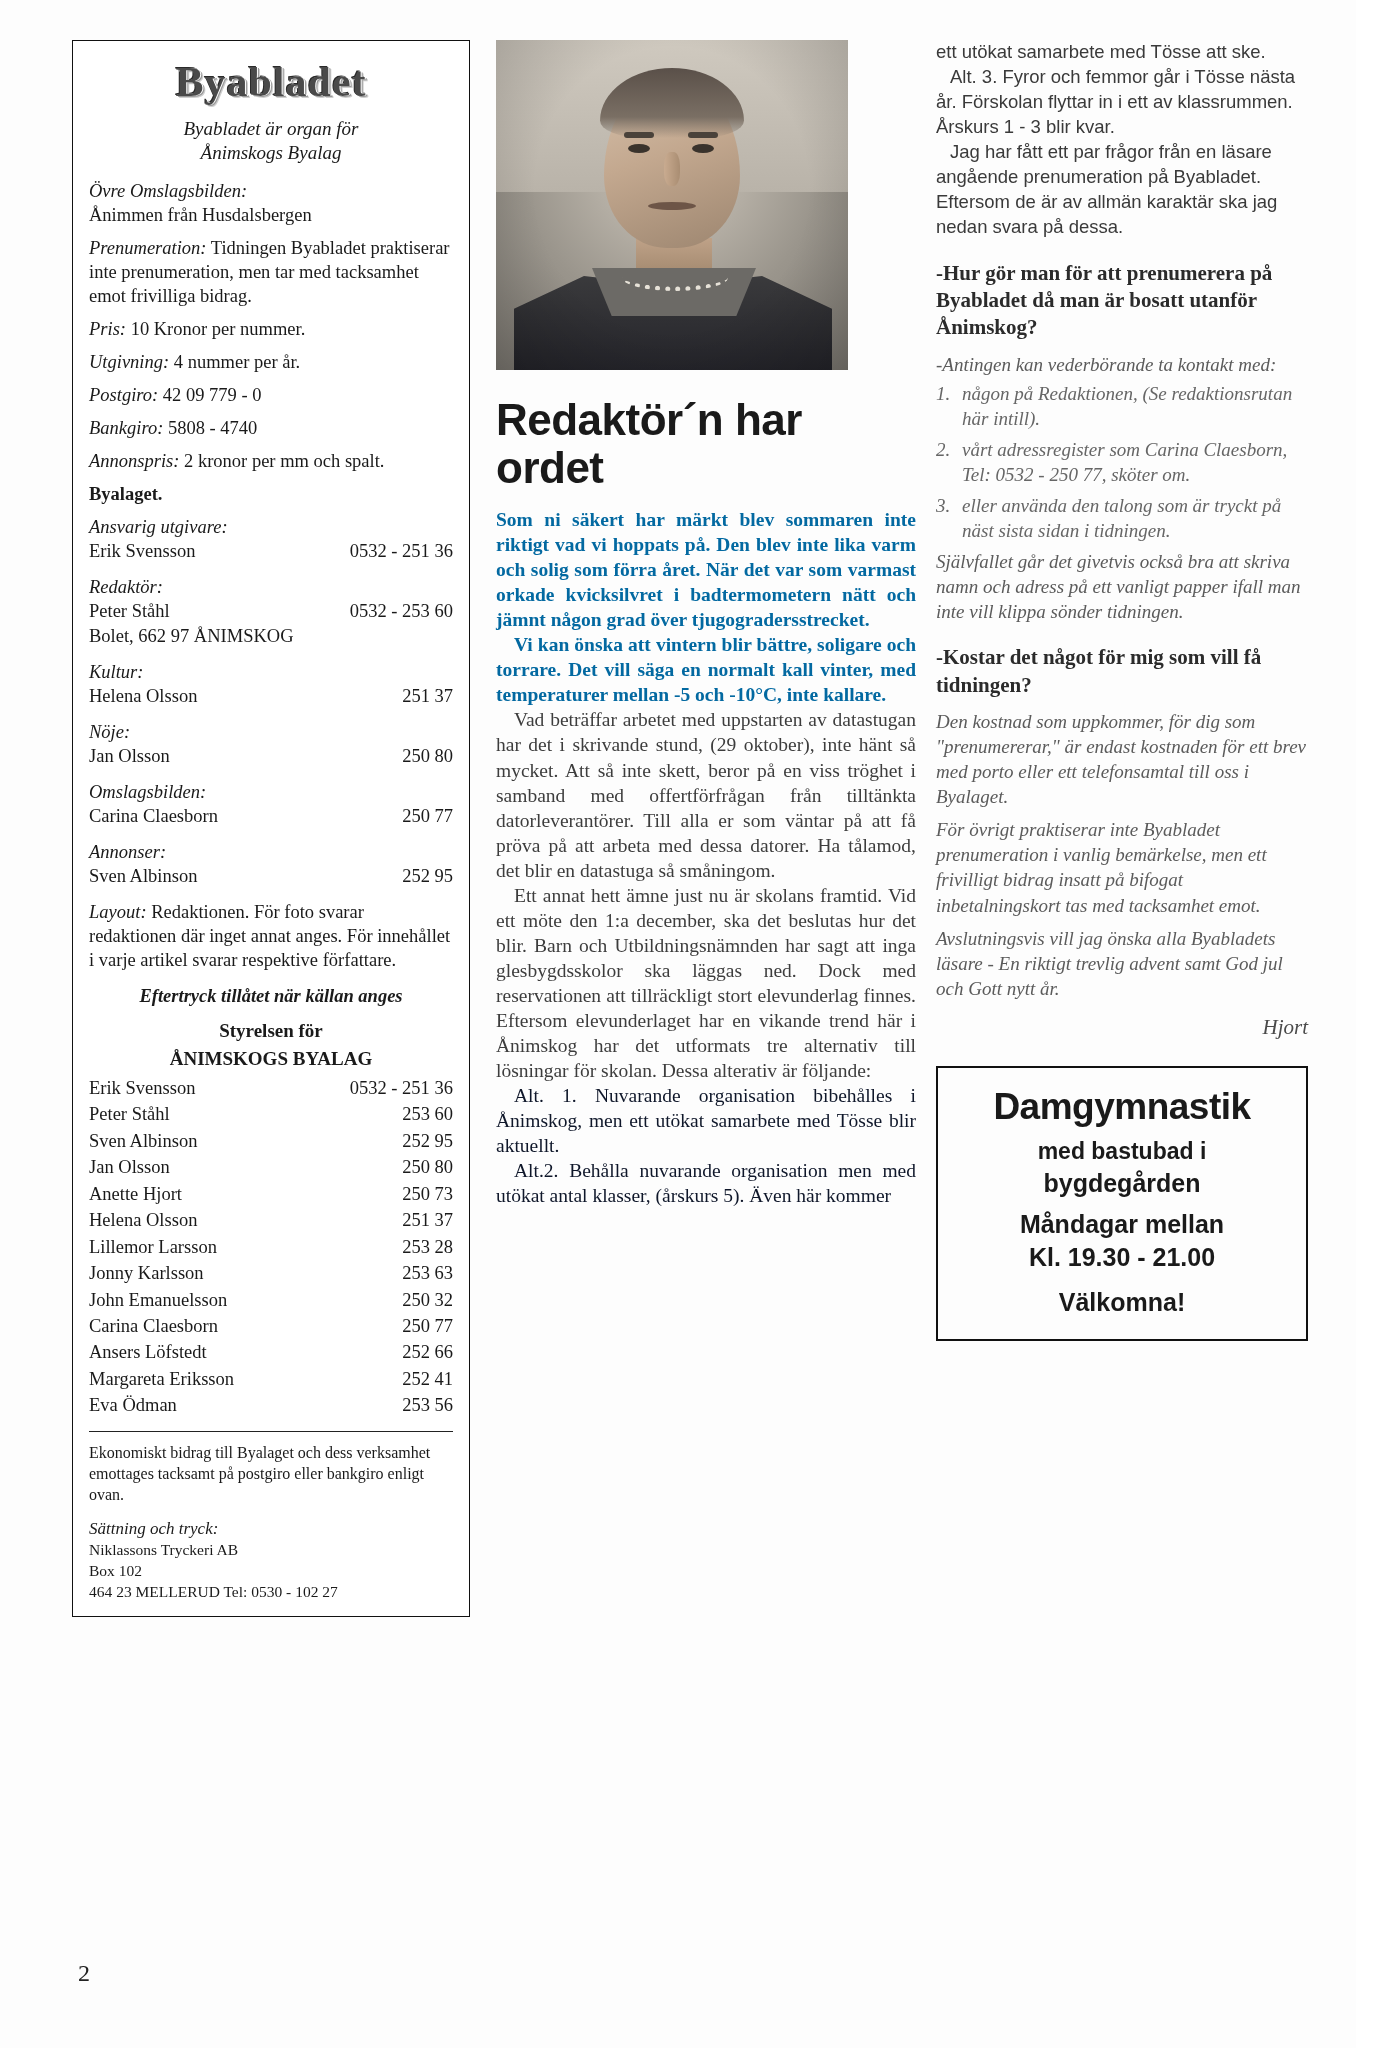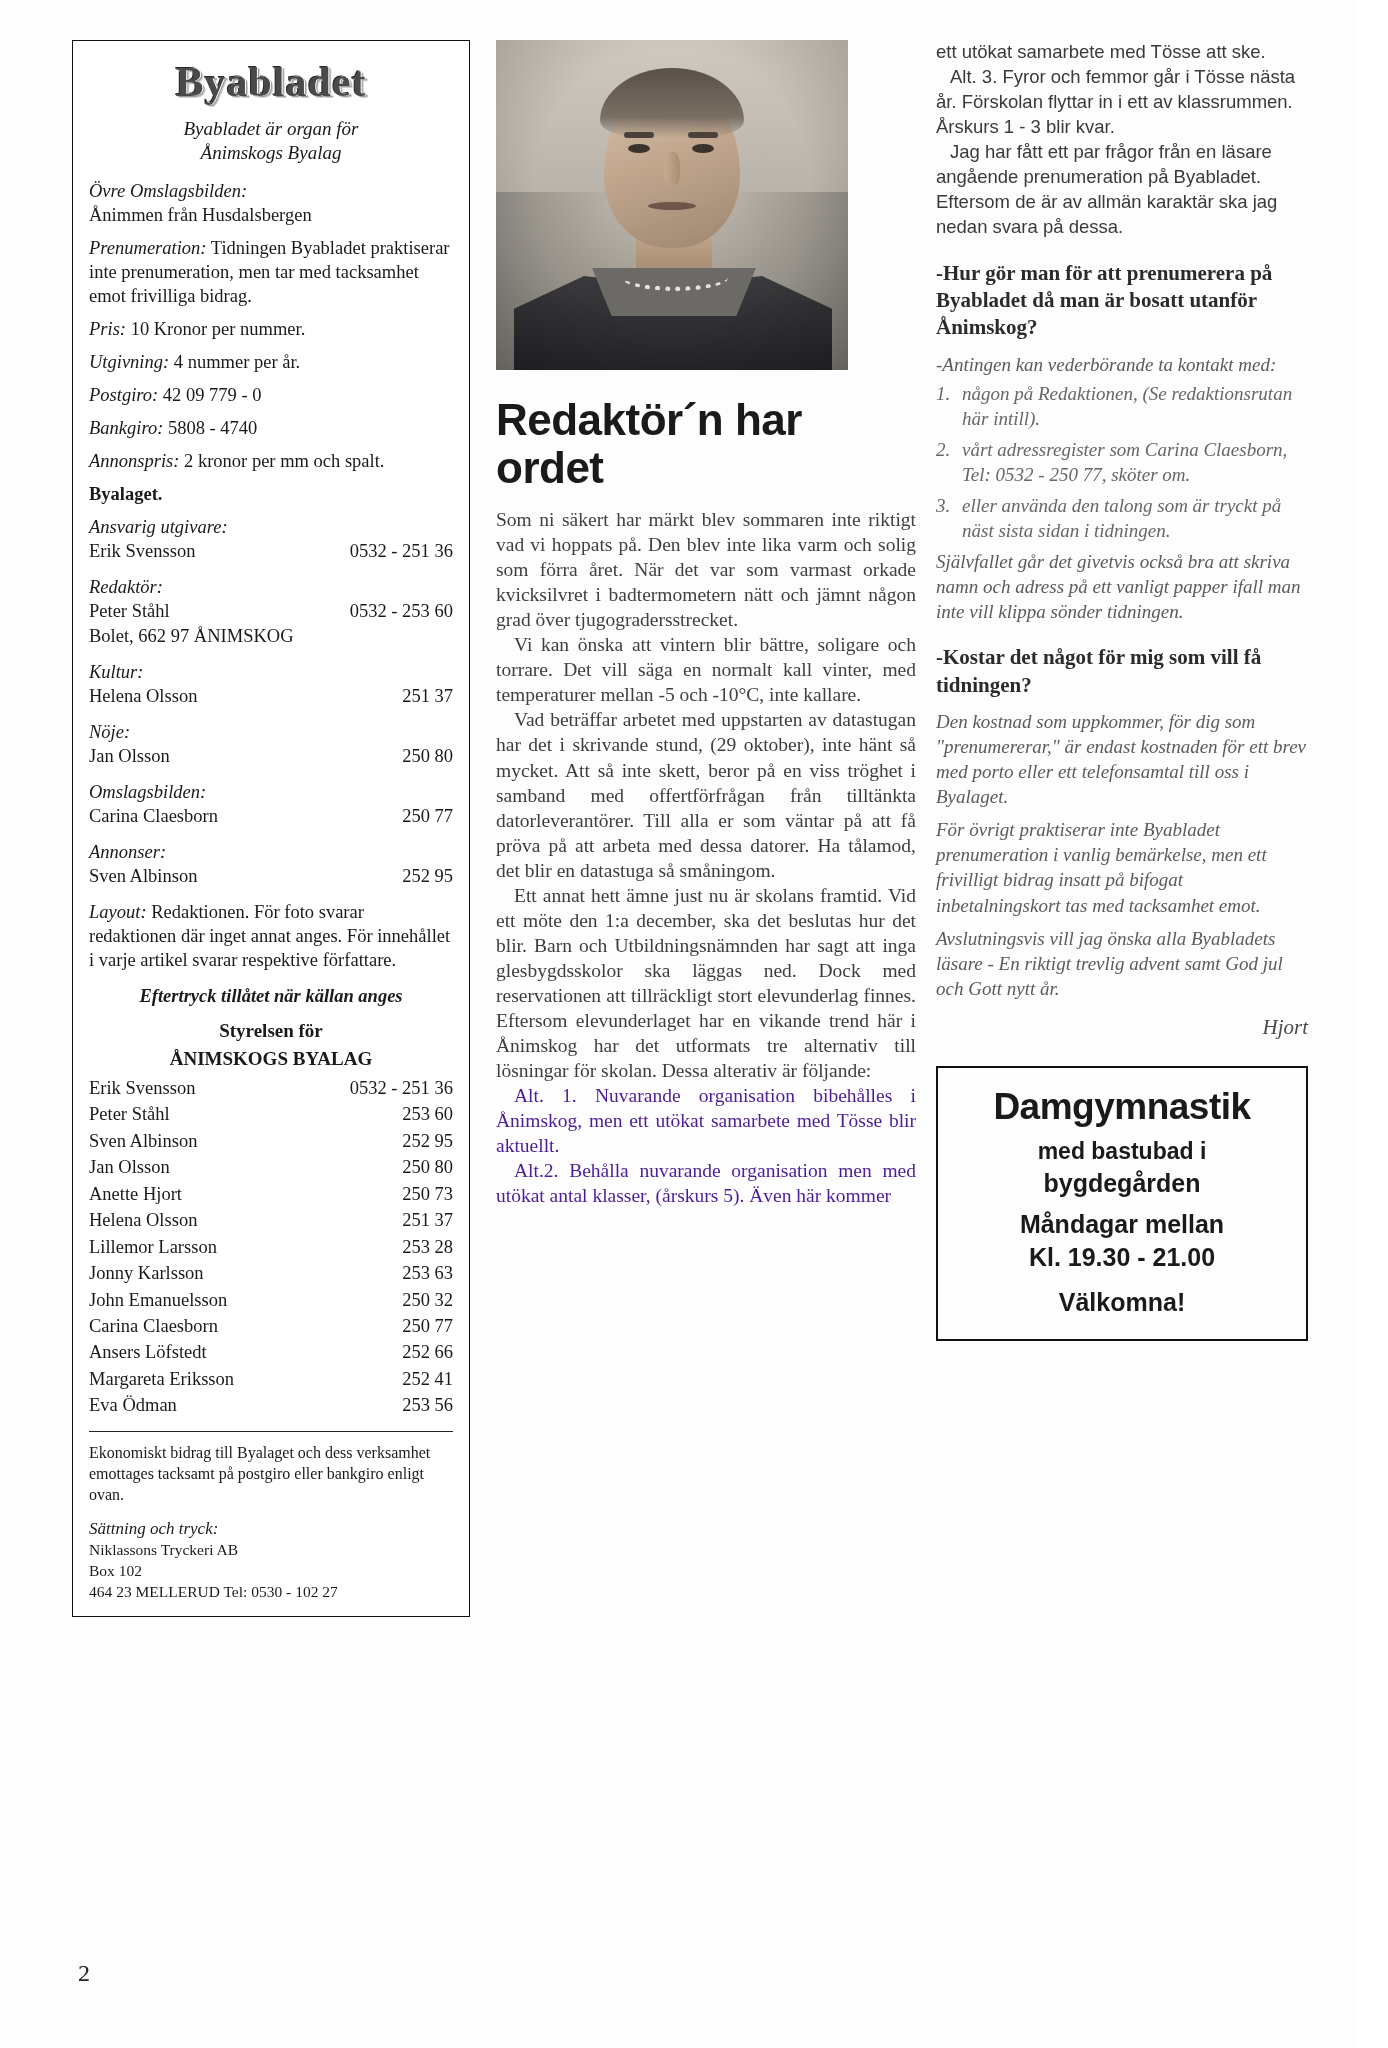--- a/index.html
+++ b/index.html
@@ -218,23 +218,23 @@
     letter-spacing: -0.5px;
   }
   .body-mid p {
     font-size: 19.5px;
     line-height: 1.285;
     margin: 0;
     text-align: justify;
     text-indent: 18px;
   }
   .body-mid p.first { text-indent: 0; }
-  .fade1 { color: #404040; }
+  .fade1 { color: #0369a1; font-weight: bold; }
   .fade2 { color: #3d3d3d; }
-  .fade3 { color: #4c1d95; }
+  .fade3 { color: #0f172a; }
   
   .col-right {
     position: absolute;
     left: 936px;
     top: 40px;
     width: 372px;
   }
   .body-right p {
     font-family: "Liberation Sans", sans-serif;
     font-size: 18.5px;

